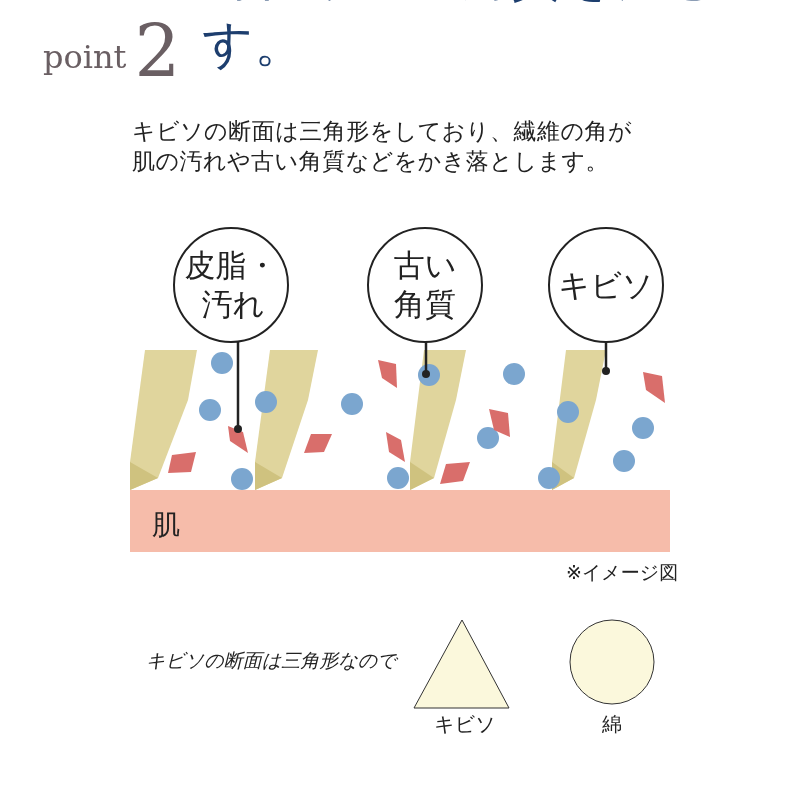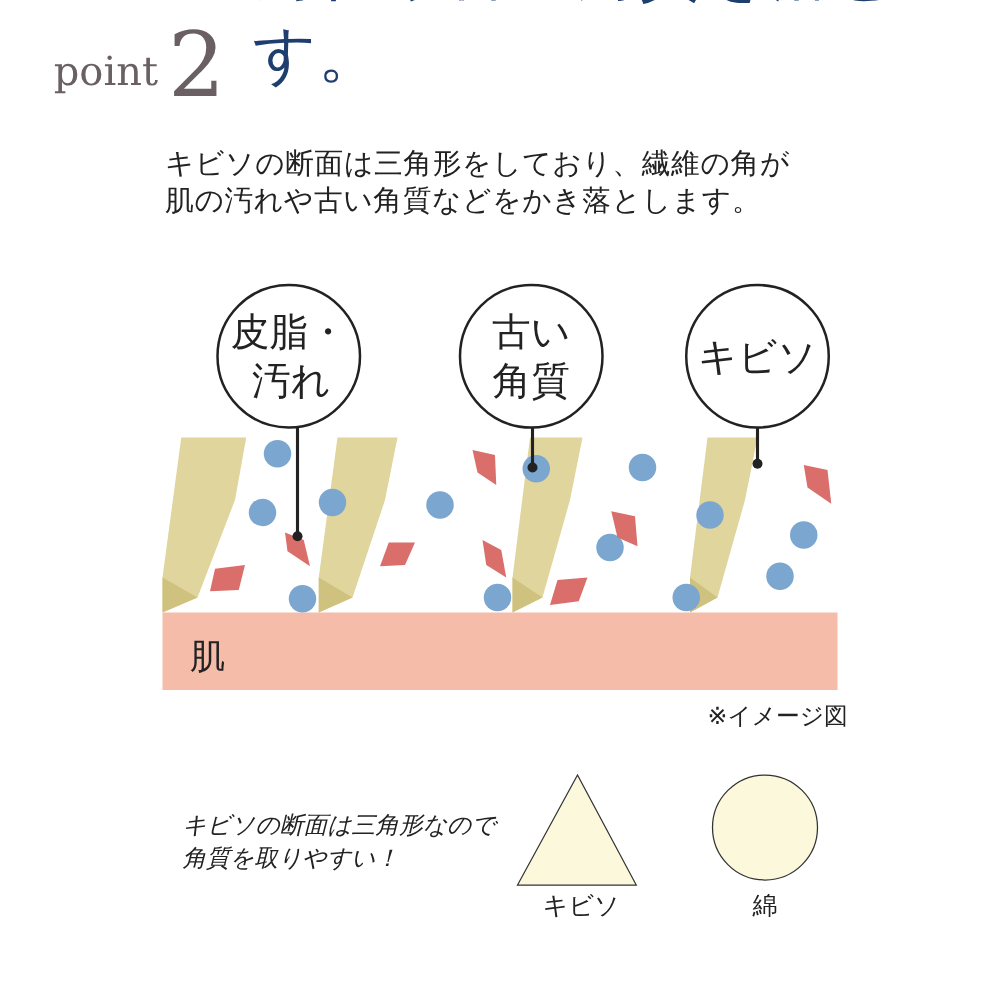--- a/index.html
+++ b/index.html
@@ -106,14 +106,13 @@
   <path d="M462 620 L509 708 L414 708 Z" fill="#fbf8dc" stroke="#333" stroke-width="1"></path>
   <circle cx="612" cy="662" r="42" fill="#fbf8dc" stroke="#333" stroke-width="1"></circle>
   <text class="shape-label" x="465" y="731" text-anchor="middle">キビソ</text>
   <text class="shape-label" x="612" y="731" text-anchor="middle">綿</text>
 </svg>
 
 <div class="note">※イメージ図</div>
 
 <div class="caption">
   <div>キビソの断面は三角形なので</div>
-  <div>角質を取りやすい！</div>
 </div>
 
 </body></html>

